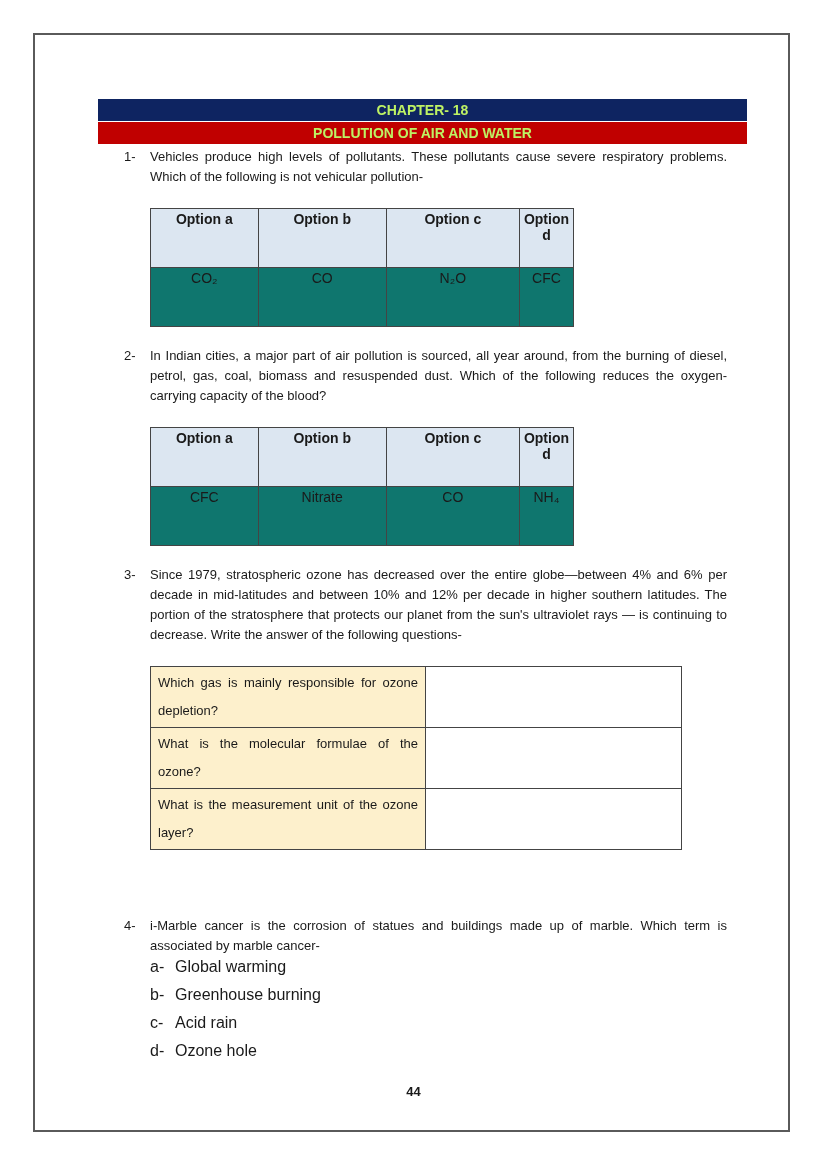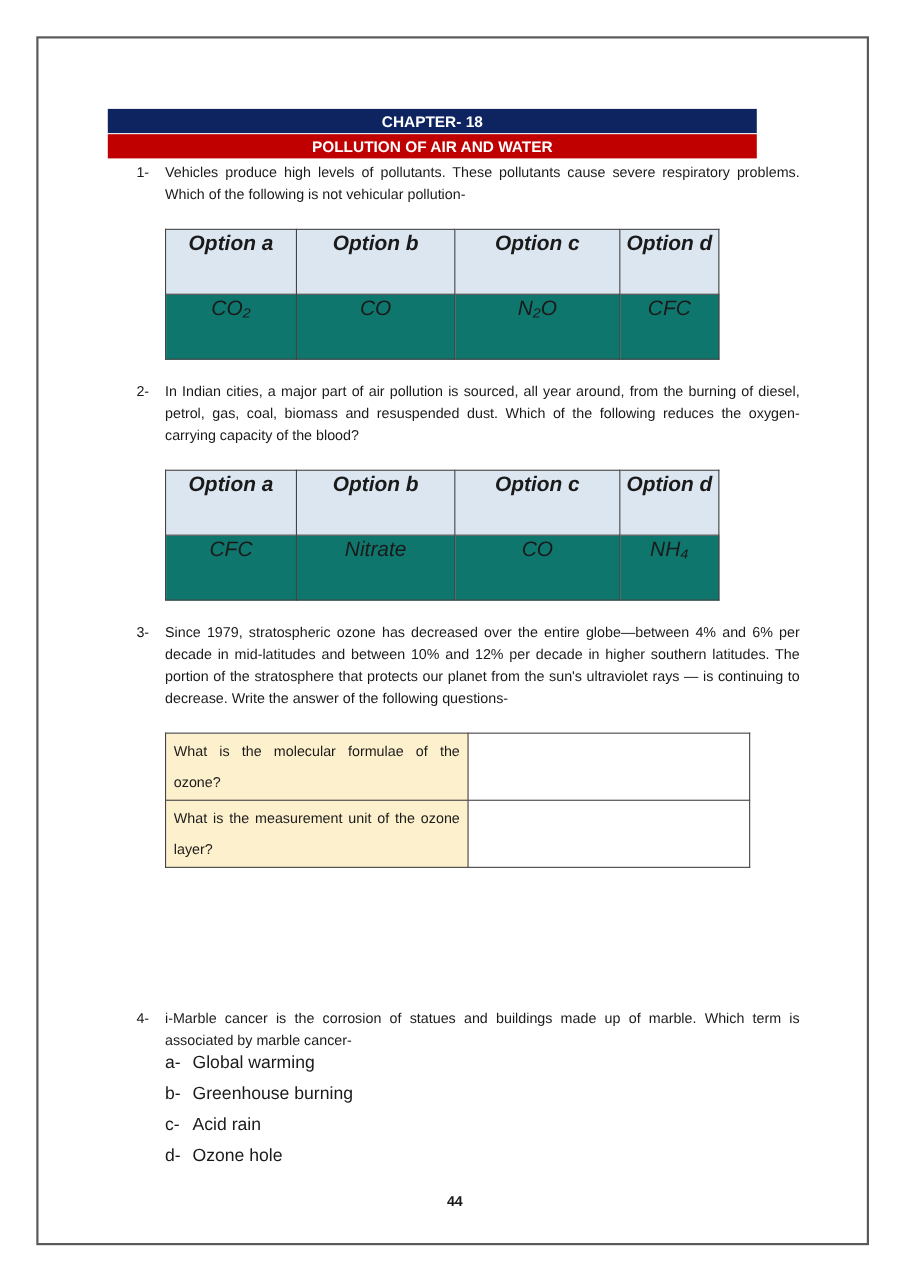--- a/index.html
+++ b/index.html
@@ -1,27 +1,27 @@
 <!DOCTYPE html>
 <html><head>
   <meta charset="utf-8">
   <style>
     html, body { margin: 0; padding: 0; background: #ffffff; }
     body { width: 827px; height: 1169px; position: relative; overflow: hidden;
            font-family: "Liberation Sans", sans-serif; color: #1a1a1a; }
     .page-border { position: absolute; left: 33px; top: 33px; width: 757px; height: 1099px;
                    border: 2px solid #5a5a5a; box-sizing: border-box; }
-    .banner { position: absolute; left: 98px; width: 590px; color: #ffffff; font-weight: bold;
+    .banner { position: absolute; left: 98px; width: 649px; color: #bef264; font-weight: bold;
               text-align: center; font-size: 14px; line-height: 22px; height: 22px; }
     .banner-chapter { top: 99px; background: #0e2461; }
     .banner-title { top: 122px; background: #c00000; }
     .q { position: absolute; left: 124px; width: 603px; font-size: 13px; line-height: 20px; }
     .q .num { position: absolute; left: 0; top: 0; }
     .q .text { margin-left: 26px; text-align: justify; display: block; }
-    table.opts { position: absolute; left: 150px; width: 504px; border-collapse: collapse; font-size: 19px; font-style: italic; }
+    table.opts { position: absolute; left: 150px; width: 424px; border-collapse: collapse; font-size: 14px; }
     table.opts td { border: 1px solid #444; text-align: center; vertical-align: top; height: 56px;
                     padding: 2px 4px 0 4px; font-weight: bold; }
     table.opts tr.head td { background: #dce6f1; font-weight: bold; }
     table.opts tr.vals td { background: #0f766e; font-weight: normal; }
     table.qa { position: absolute; left: 150px; top: 666px; width: 532px; border-collapse: collapse; font-size: 13px; }
     table.qa td { border: 1px solid #444; vertical-align: top; padding: 2px 7px; }
     table.qa tr.head td { background: #d9e2f1; height: 52px; }
     table.qa tr.row td { height: 52px; line-height: 28px; }
     table.qa td.qcell { background: #fdf0cc; text-align: justify; width: 260px; }
     table.qa td.acell { background: #ffffff; }
@@ -79,20 +79,24 @@
 </tbody>
   </table>
 
 <div class="q" style="top:565px;">
   <span class="num">3-</span>
   <span class="text">Since 1979, stratospheric ozone has decreased over the entire globe—between 4% and 6% per decade in mid-latitudes and between 10% and 12% per decade in higher southern latitudes. The portion of the stratosphere that protects our planet from the sun's ultraviolet rays — is continuing to decrease. Write the answer of the following questions-</span>
 </div>
 <table class="qa">
   <tbody>
   <tr class="row">
+    <td class="qcell">Which gas is mainly responsible for ozone depletion?</td>
+    <td class="acell"></td>
+  </tr>
+  <tr class="row">
     <td class="qcell">What is the molecular formulae of the ozone?</td>
     <td class="acell"></td>
   </tr>
   <tr class="row">
     <td class="qcell">What is the measurement unit of the ozone layer?</td>
     <td class="acell"></td>
   </tr>
 </tbody>
   </table>
 

